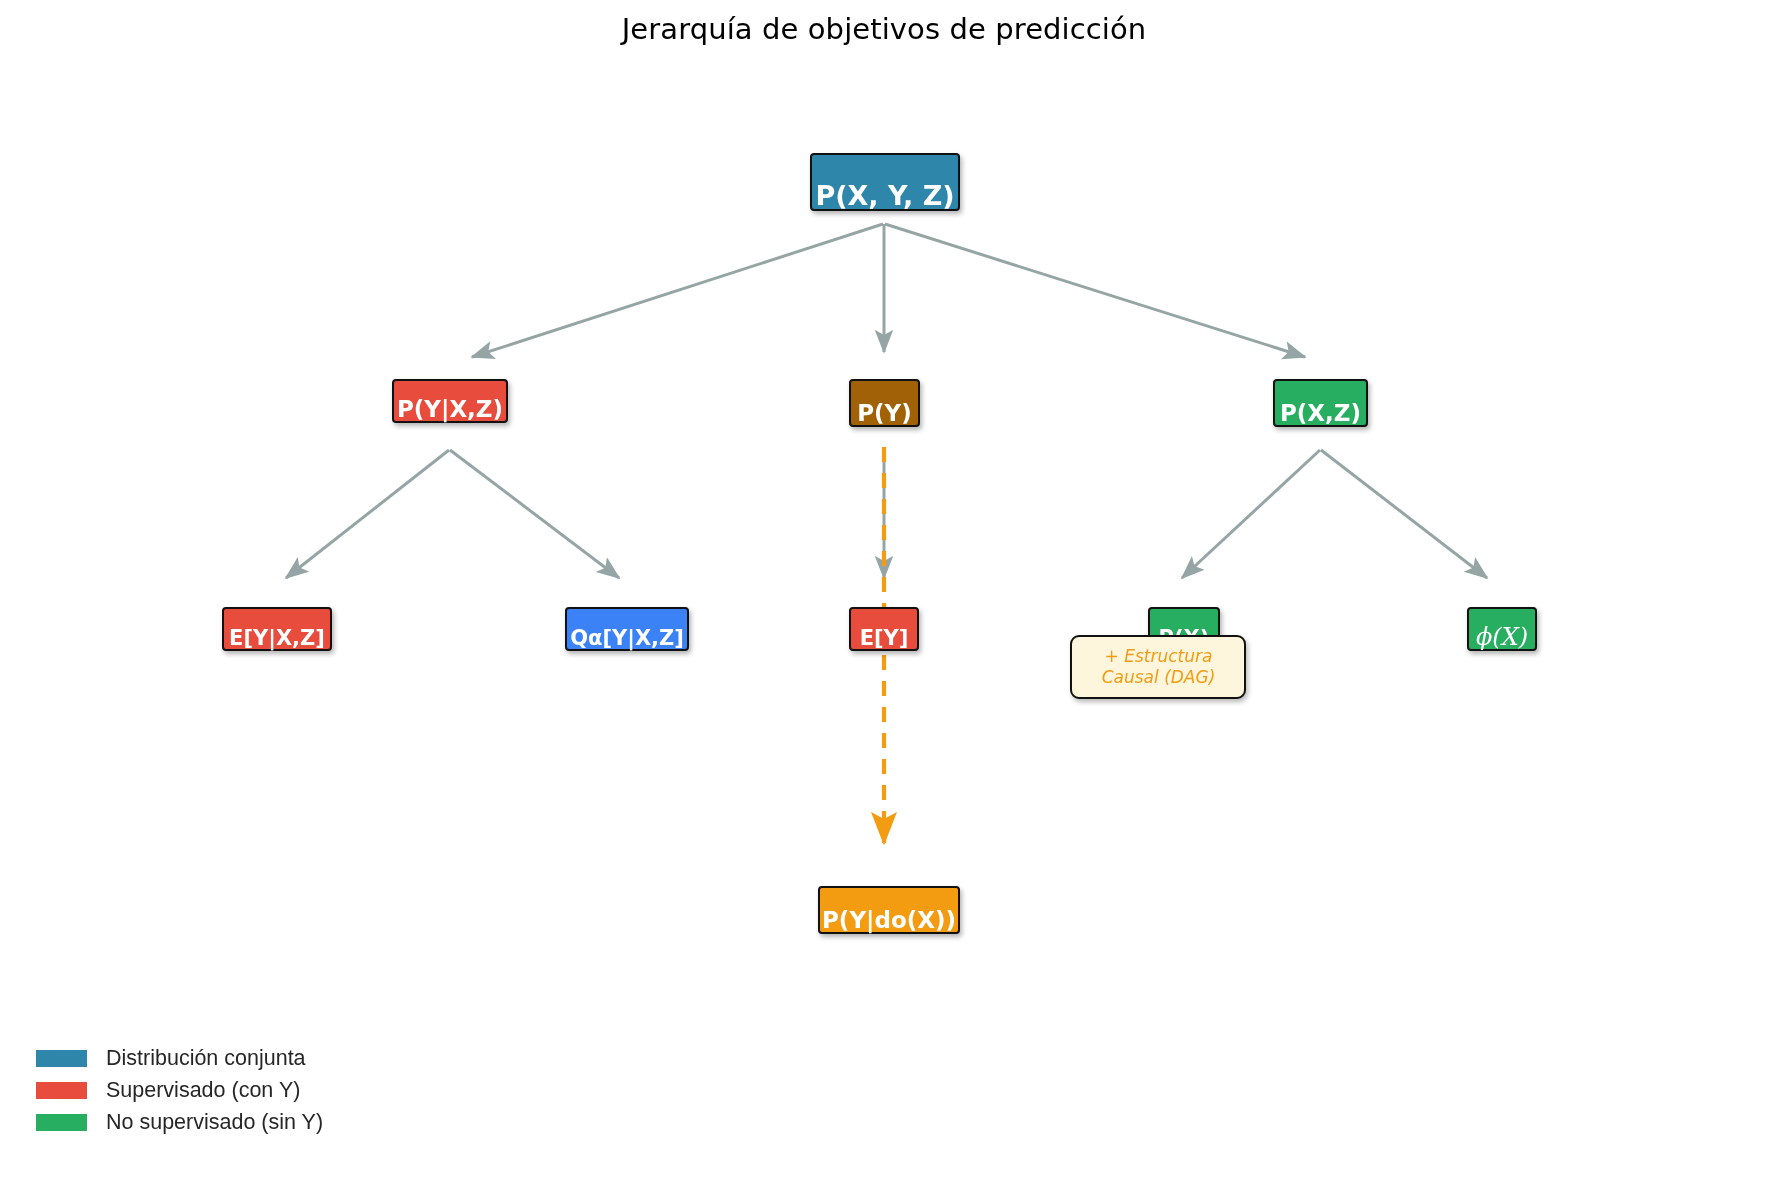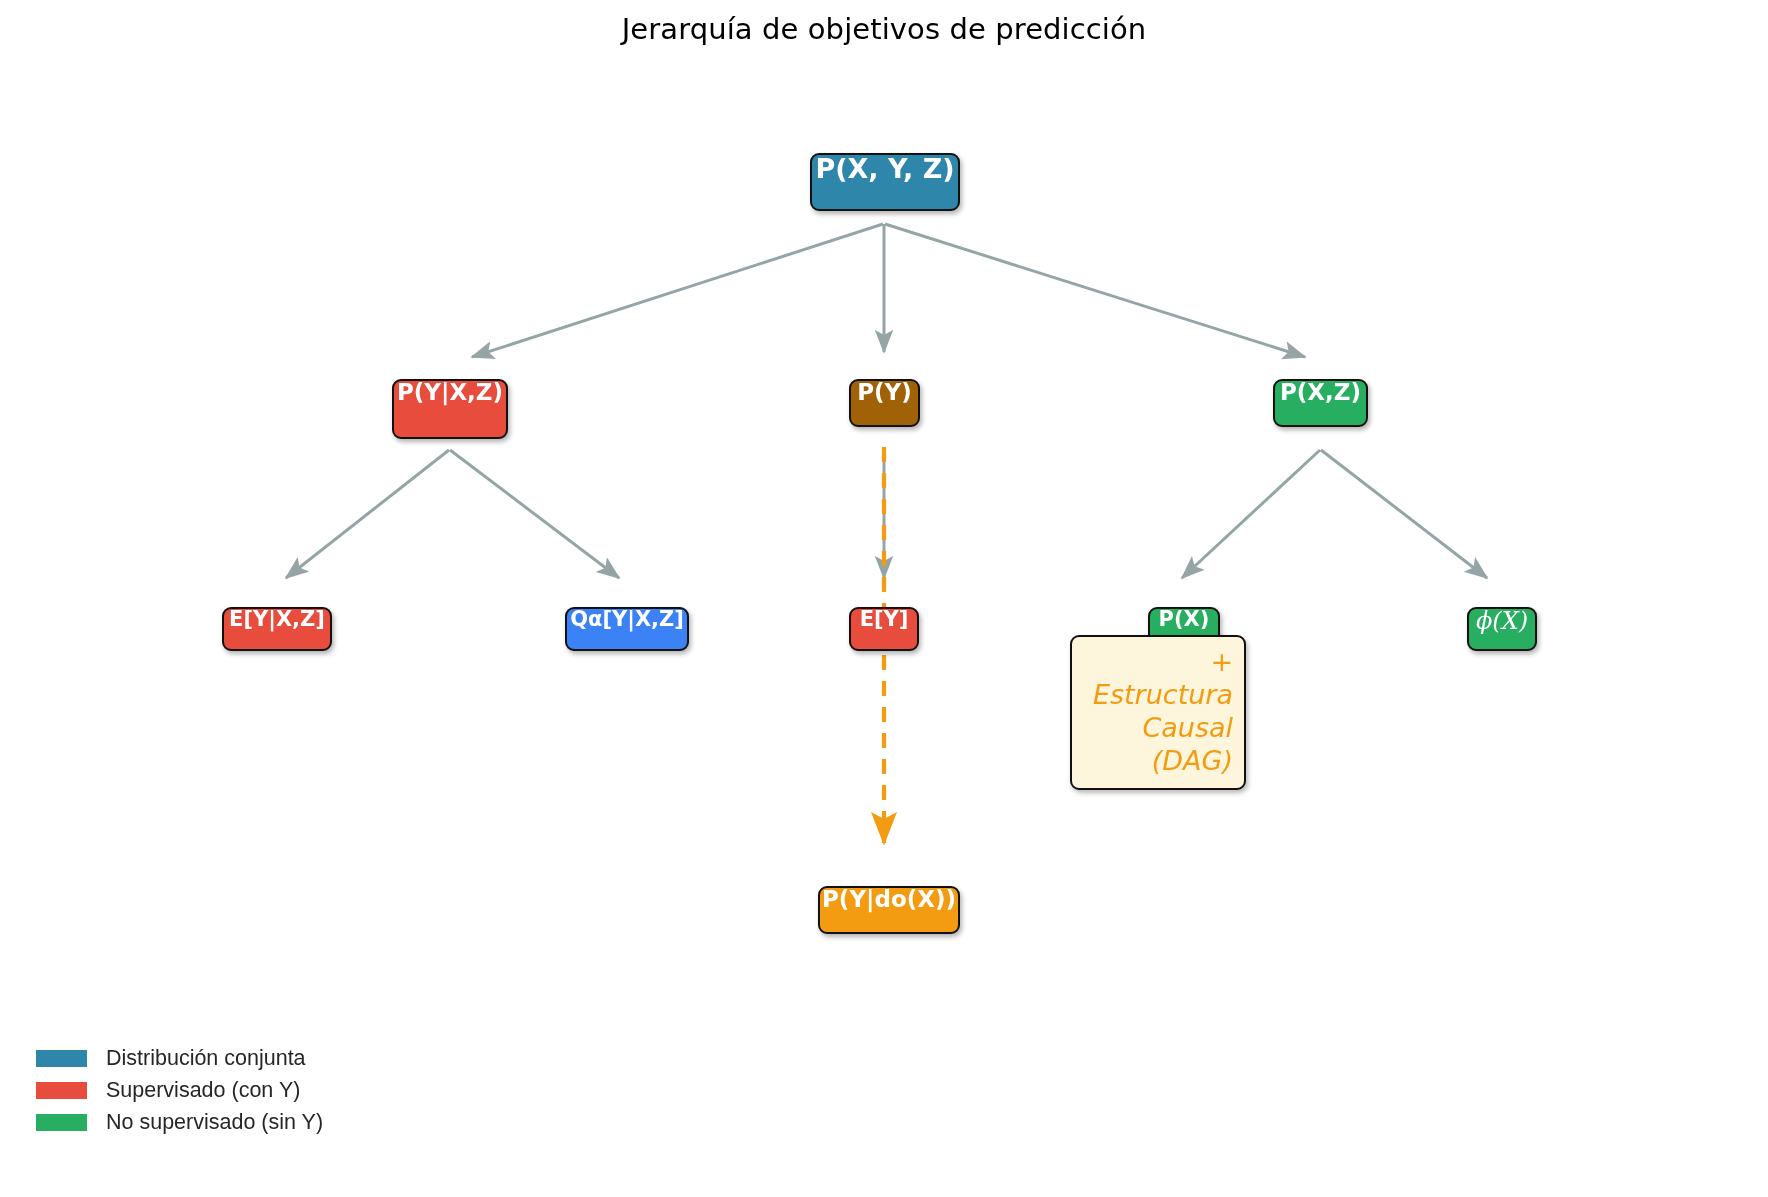--- a/index.html
+++ b/index.html
@@ -32,25 +32,25 @@
     position: absolute;
     top: 0;
     left: 0;
     width: 1768px;
     height: 1197px;
   }
   .node {
     position: absolute;
     box-sizing: border-box;
     border: 2.6px solid #111111;
-    border-radius: 9px;
+    border-radius: 4px;
     color: #ffffff;
     font-weight: bold;
     display: flex;
-    align-items: flex-start;
+    align-items: flex-end;
     justify-content: center;
     white-space: nowrap;
     box-shadow: 2px 3px 5px rgba(0,0,0,0.30);
     line-height: 1;
   }
   .node.root {
     font-size: 27px;
     padding: 0 18px;
   }
   .node.lvl2 {
@@ -66,25 +66,25 @@
     padding: 0 14px;
   }
   .annotation {
     position: absolute;
     box-sizing: border-box;
     background: #fdf6dd;
     border: 2.2px solid #111111;
     border-radius: 9px;
     color: #f39c12;
     font-style: italic;
-    font-size: 27px;
+    font-size: 17px;
     line-height: 1.22;
     padding: 9px 11px 10px 12px;
     box-shadow: 2px 3px 5px rgba(0,0,0,0.28);
-    text-align: right;
+    text-align: center;
   }
   #legend {
     position: absolute;
     left: 36px;
     top: 1042px;
   }
   .legend-row {
     display: flex;
     align-items: center;
     height: 32px;
@@ -141,21 +141,21 @@
 
     <line x1="1321" y1="450" x2="1487" y2="578" stroke="#95A5A6" stroke-width="3" marker-end="url(#arrowGray)"></line>
 
     <line x1="884" y1="447" x2="884" y2="843" stroke="#F39C12" stroke-width="4.2" stroke-dasharray="15,11" marker-end="url(#arrowOrange)"></line>
   </svg>
 
   <div class="node root" style="left:810px; top:153px; width:150px; height:58px; background:#2E86AB;">
     <span>P(X, Y, Z)</span>
   </div>
 
-  <div class="node lvl2" style="left:392px; top:379px; width:116px; height:60px; background:#E74C3C;">
+  <div class="node lvl2" style="left:392px; top:379px; width:116px; height:44px; background:#E74C3C;">
     <span>P(Y|X,Z)</span>
   </div>
 
   <div class="node lvl2" style="left:849px; top:379px; width:71px; height:48px; background:#a16207;">
     <span>P(Y)</span>
   </div>
 
   <div class="node lvl2" style="left:1273px; top:379px; width:95px; height:48px; background:#27AE60;">
     <span>P(X,Z)</span>
   </div>

